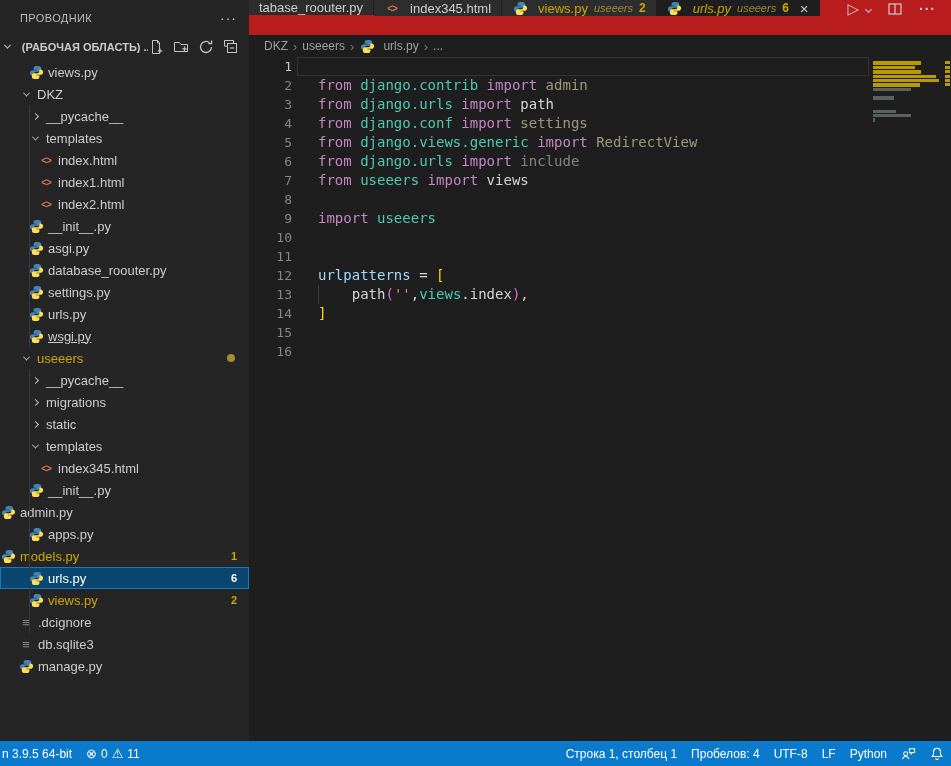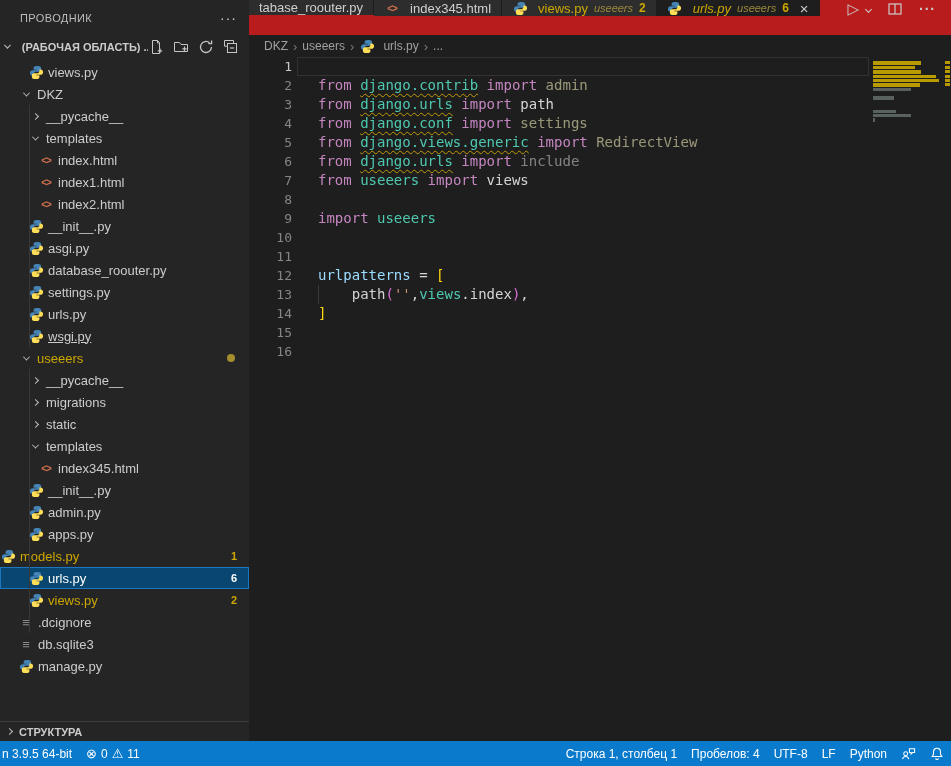--- a/index.html
+++ b/index.html
@@ -59,21 +59,21 @@
   .code-wrap { flex:1; display:flex; position:relative; min-height:0; }
   .gutter { width:48px; min-width:48px; text-align:right; padding-right:5px; font:13px "DejaVu Sans Mono",monospace; line-height:19px; color:#858585; }
   .gutter .ln { height:19px; }
   .gutter .ln.cur { color:#c6c6c6; }
   .code { flex:1; margin-right:82px; font:14px "DejaVu Sans Mono",monospace; line-height:19px; color:#d4d4d4; min-width:0; }
   .cl { height:19px; white-space:pre; padding-left:21px; position:relative; }
   .cl.current { outline:1px solid #323232; outline-offset:-1px; }
   .cl .guide { position:absolute; left:21px; top:0; height:100%; border-left:1px solid #3a3a3a; }
   .tk-kw { color:#c586c0; }
   .tk-mod { color:#4ec9b0; }
-  .tk-modw { color:#4ec9b0; text-decoration:underline; text-decoration-style:wavy; text-decoration-color:#bf9b03; text-decoration-thickness:1px; text-underline-offset:3px; }
+  .tk-modw { color:#4ec9b0; text-decoration-style:wavy; text-decoration-color:#bf9b03; text-decoration-thickness:1px; text-underline-offset:3px; }
   .tk-moddim { color:#fef9c3; opacity:.55; }
   .tk-pl { color:#d4d4d4; }
   .tk-pldim { color:#d4d4d4; opacity:.55; }
   .tk-var { color:#9cdcfe; }
   .tk-str { color:#ce9178; }
   .tk-b1 { color:#ffd710; }
   .tk-b2 { color:#da70d6; }
 
   
   .minimap { position:absolute; top:0; right:8px; width:70px; }
@@ -250,21 +250,21 @@
           </div>
           <div class="tree-row" style="padding-left: 28px;">
             <span class="ic">
               <svg width="15" height="15" viewBox="0 0 16 16">
                 <path fill="#4584b6" d="M7.9 1C6 1 4.9 1.9 4.9 3.3V5h3.3v.6H3.9C2.3 5.6 1 6.6 1 8.4s1.1 2.9 2.6 2.9h1.3V9.6c0-1.4 1.2-2.5 2.7-2.5h3.2c1.2 0 2.1-1 2.1-2.2V3.3C12.9 1.9 11.5 1 9.8 1z"></path>
                 <path fill="#ffde57" d="M8.1 15c1.9 0 3-.9 3-2.3V11H7.8v-.6h4.3c1.6 0 2.9-1 2.9-2.8S13.9 4.7 12.4 4.7h-1.3v1.7c0 1.4-1.2 2.5-2.7 2.5H5.2c-1.2 0-2.1 1-2.1 2.2v1.6C3.1 14.1 4.5 15 6.2 15z"></path>
               </svg>
             </span>
             <span class="tree-label">__init__.py</span>
           </div>
-          <div class="tree-row" style="padding-left: 28px;">
+          <div class="tree-row" style="">
             <span class="ic">
               <svg width="15" height="15" viewBox="0 0 16 16">
                 <path fill="#4584b6" d="M7.9 1C6 1 4.9 1.9 4.9 3.3V5h3.3v.6H3.9C2.3 5.6 1 6.6 1 8.4s1.1 2.9 2.6 2.9h1.3V9.6c0-1.4 1.2-2.5 2.7-2.5h3.2c1.2 0 2.1-1 2.1-2.2V3.3C12.9 1.9 11.5 1 9.8 1z"></path>
                 <path fill="#ffde57" d="M8.1 15c1.9 0 3-.9 3-2.3V11H7.8v-.6h4.3c1.6 0 2.9-1 2.9-2.8S13.9 4.7 12.4 4.7h-1.3v1.7c0 1.4-1.2 2.5-2.7 2.5H5.2c-1.2 0-2.1 1-2.1 2.2v1.6C3.1 14.1 4.5 15 6.2 15z"></path>
               </svg>
             </span>
             <span class="tree-label">admin.py</span>
           </div>
           <div class="tree-row" style="padding-left: 28px;">
             <span class="ic">
@@ -322,24 +322,20 @@
               <svg width="15" height="15" viewBox="0 0 16 16">
                 <path fill="#4584b6" d="M7.9 1C6 1 4.9 1.9 4.9 3.3V5h3.3v.6H3.9C2.3 5.6 1 6.6 1 8.4s1.1 2.9 2.6 2.9h1.3V9.6c0-1.4 1.2-2.5 2.7-2.5h3.2c1.2 0 2.1-1 2.1-2.2V3.3C12.9 1.9 11.5 1 9.8 1z"></path>
                 <path fill="#ffde57" d="M8.1 15c1.9 0 3-.9 3-2.3V11H7.8v-.6h4.3c1.6 0 2.9-1 2.9-2.8S13.9 4.7 12.4 4.7h-1.3v1.7c0 1.4-1.2 2.5-2.7 2.5H5.2c-1.2 0-2.1 1-2.1 2.2v1.6C3.1 14.1 4.5 15 6.2 15z"></path>
               </svg>
             </span>
             <span class="tree-label">manage.py</span>
           </div>
           <div class="indent-guide-v" style="top: 47px; height: 242px;"></div>
           <div class="indent-guide-v" style="top: 311px; height: 264px;"></div>
         </div>
-      <div class="outline-header">
-        <span class="chev right"></span>
-        <span>СТРУКТУРА</span>
-      </div>
     </div>
 
     <div class="editor">
       <div class="tabbar" id="tabbar">
           <div class="tab">
             <span class="fname">tabase_roouter.py</span>
           </div>
           <div class="tab">
             <span class="ic">
               <span class="ic-html">&lt;&gt;</span>

